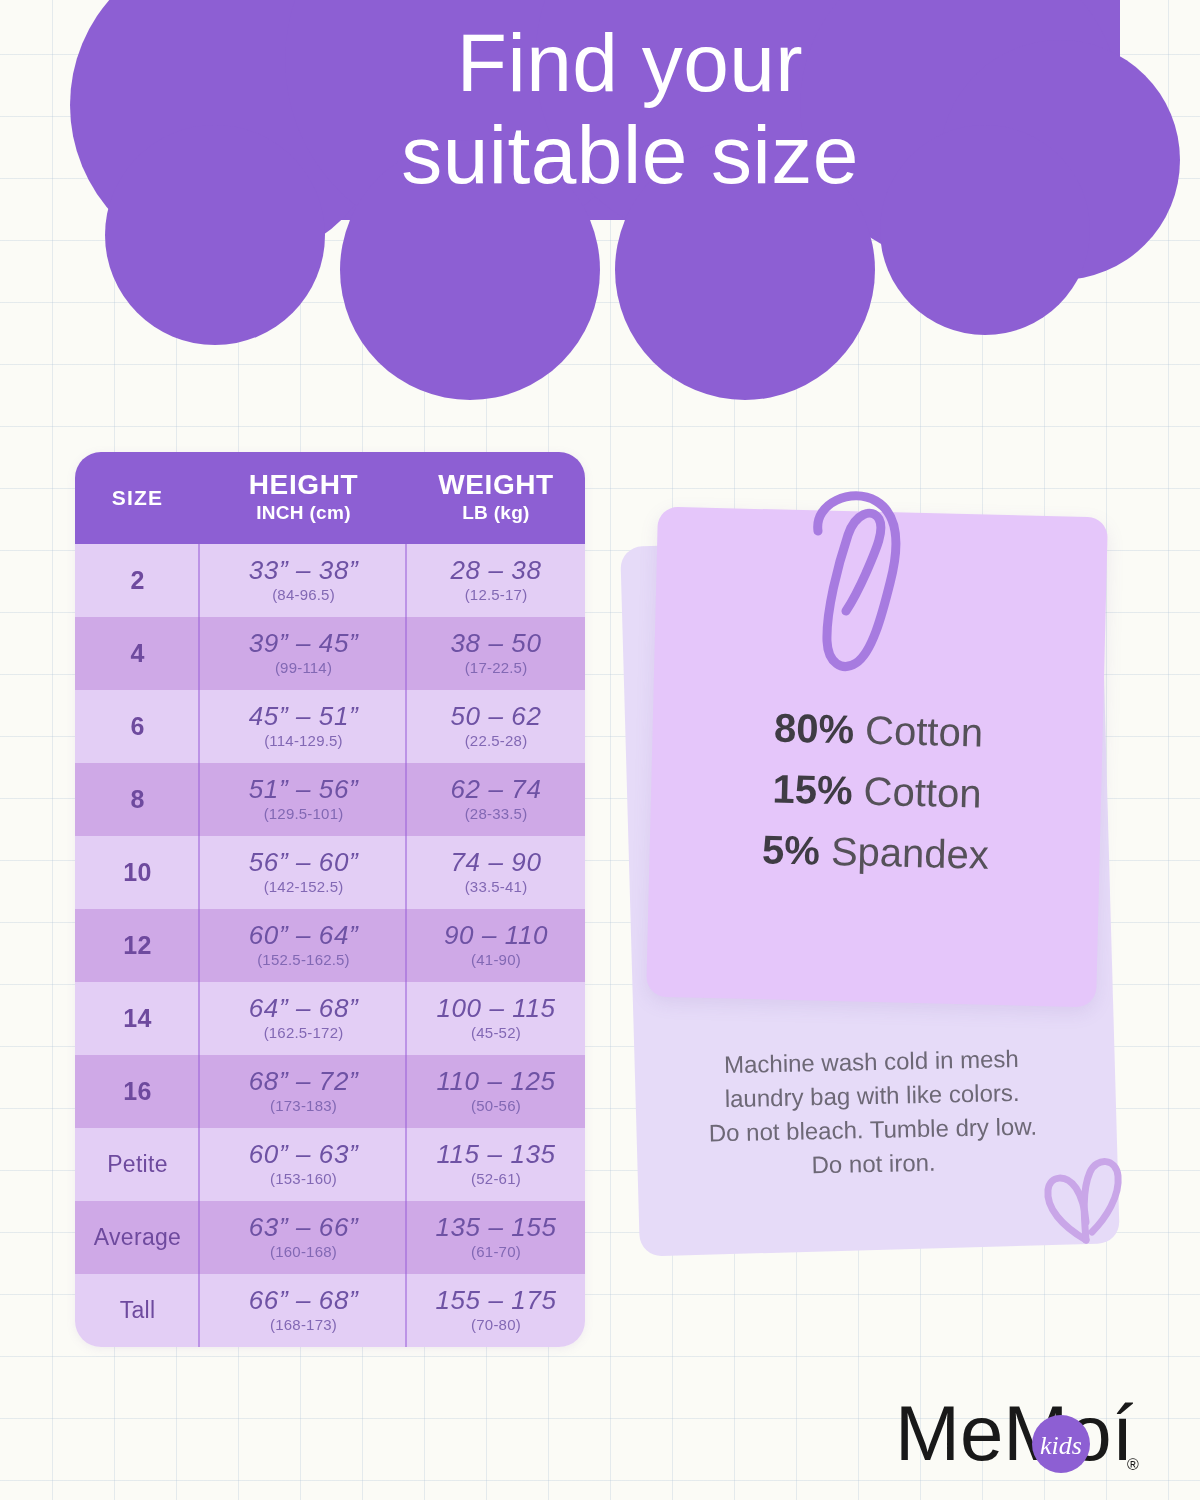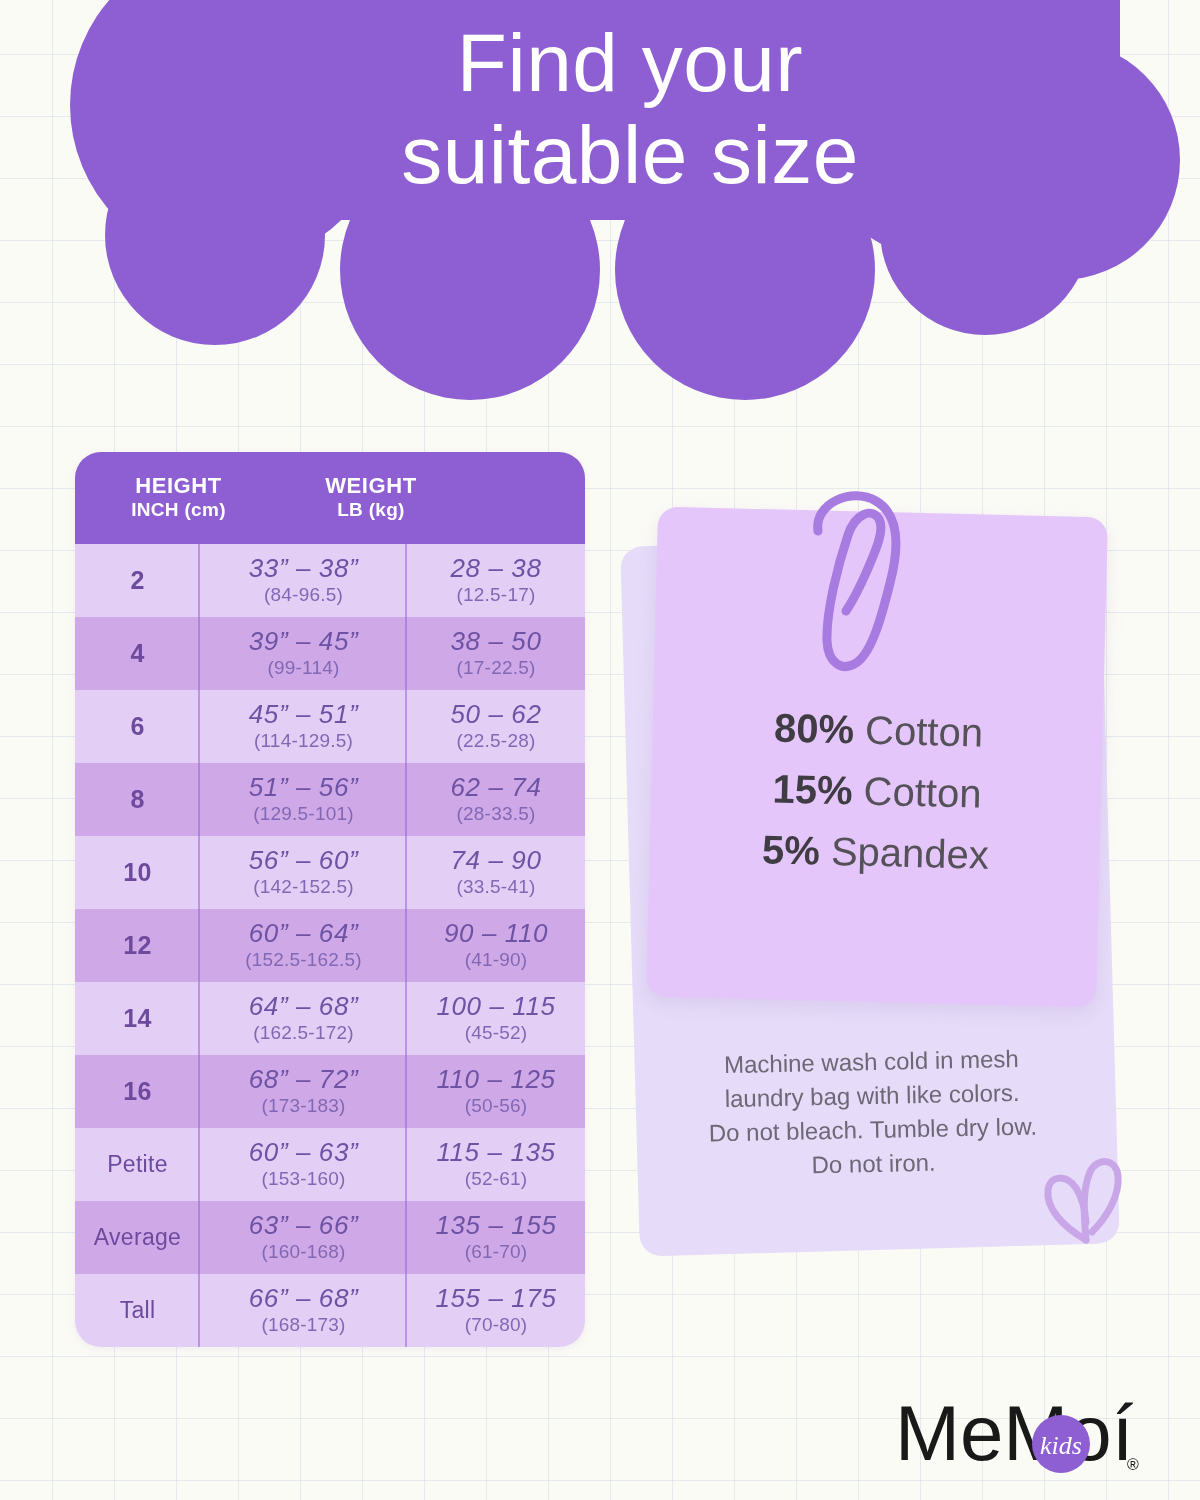--- a/index.html
+++ b/index.html
@@ -56,21 +56,21 @@
     box-shadow: 0 2px 10px rgba(140,110,180,0.10);
   }
   .tbl-row { display: flex; position: relative; }
 
   .tbl-head {
     background: #8D5FD3;
     height: 92px;
   }
   .tbl-head .cell { color: #FFFFFF; }
   .hd-main {
-    font-size: 22px;
+    font-size: 28px;
     font-weight: bold;
     letter-spacing: 0.6px;
     line-height: 1.06;
   }
   .hd-sub {
     font-size: 19px;
     font-weight: bold;
     letter-spacing: 0.3px;
     line-height: 1.35;
   }
@@ -121,21 +121,21 @@
     letter-spacing: 0.3px;
   }
   .v-main {
     font-size: 26px;
     color: #6E52A4;
     letter-spacing: 0.6px;
     line-height: 1.12;
     font-style: italic;
   }
   .v-sub {
-    font-size: 19px;
+    font-size: 15px;
     color: #8268B4;
     letter-spacing: 0.2px;
     line-height: 1.3;
     margin-top: 0;
   }
 
   
   #note-back {
     position: absolute;
     left: 630px; top: 540px;
@@ -229,20 +229,23 @@
 </div>
 
 <div id="cloud-title">
   <span class="tline">Find your</span>
   <span class="tline">suitable size</span>
 </div>
 
 <div id="size-table">
 
   <div class="tbl-row tbl-head">
+    <div class="cell c-size">
+      <span class="hd-size">SIZE</span>
+    </div>
     <div class="cell c-height">
       <span class="hd-main">HEIGHT</span>
       <span class="hd-sub">INCH (cm)</span>
     </div>
     <div class="cell c-weight">
       <span class="hd-main">WEIGHT</span>
       <span class="hd-sub">LB (kg)</span>
     </div>
   </div>
 

